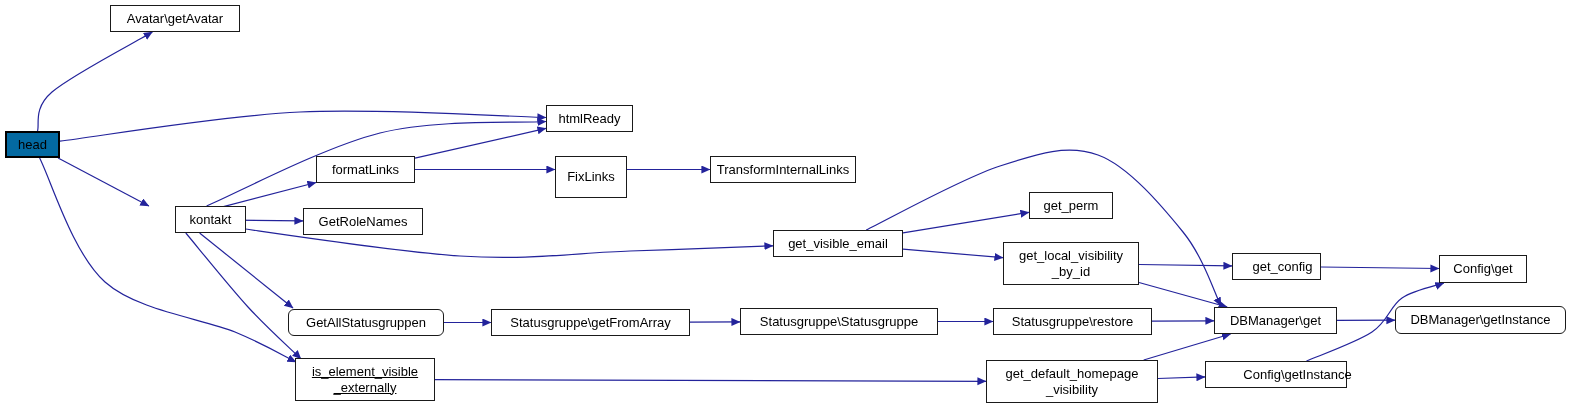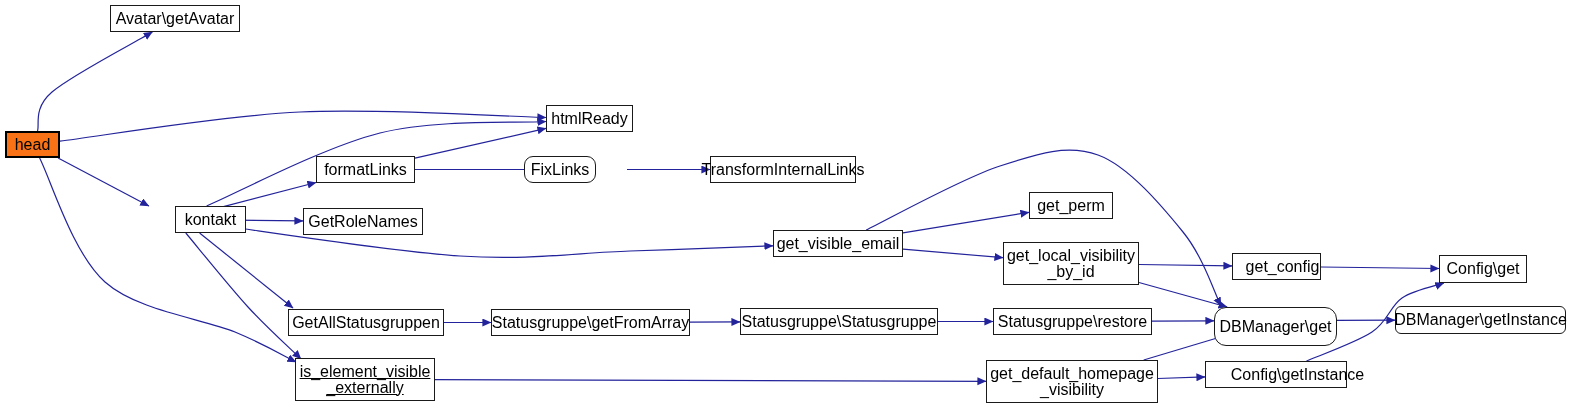--- a/index.html
+++ b/index.html
@@ -21,32 +21,32 @@
     top: 0;
     width: 1576px;
     height: 408px;
   }
   .node {
     position: absolute;
     box-sizing: border-box;
     background: #ffffff;
     border: 1px solid #1a1a1a;
     color: #000000;
-    font-size: 16px;
+    font-size: 13px;
     line-height: 16px;
     display: flex;
     flex-direction: column;
     align-items: center;
     justify-content: center;
     text-align: center;
     white-space: nowrap;
     cursor: pointer;
   }
   .node.emphasized {
-    background: #f97316;
+    background: #0369a1;
     border: 2px solid #000000;
     cursor: default;
     align-items: center;
   }
   .node .line {
     display: block;
   }
 </style>
 </head>
 <body>
@@ -95,21 +95,21 @@
       </div>
       <div class="node" style="left: 110px; top: 5px; width: 130px; height: 27px;">
         <span class="line">Avatar\getAvatar</span>
       </div>
       <div class="node" style="left: 546px; top: 105px; width: 87px; height: 27px;">
         <span class="line">htmlReady</span>
       </div>
       <div class="node" style="left: 316px; top: 156px; width: 99px; height: 27px;">
         <span class="line">formatLinks</span>
       </div>
-      <div class="node" style="left: 524px; top: 156px; width: 72px; height: 27px; border-radius: 9px;">
+      <div class="node" style="left: 555px; top: 156px; width: 72px; height: 42px;">
         <span class="line">FixLinks</span>
       </div>
       <div class="node" style="left: 710px; top: 156px; width: 146px; height: 27px;">
         <span class="line">TransformInternalLinks</span>
       </div>
       <div class="node" style="left: 139px; top: 206px; width: 71px; height: 27px; margin-left: 36px;">
         <span class="line">kontakt</span>
       </div>
       <div class="node" style="left: 303px; top: 208px; width: 120px; height: 27px;">
         <span class="line">GetRoleNames</span>
@@ -123,30 +123,30 @@
       <div class="node" style="left: 1003px; top: 242px; width: 136px; height: 43px;">
         <span class="line">get_local_visibility</span>
         <span class="line">_by_id</span>
       </div>
       <div class="node" style="left: 1232px; top: 253px; width: 89px; height: 27px; padding-left: 12px;">
         <span class="line">get_config</span>
       </div>
       <div class="node" style="left: 1439px; top: 255px; width: 88px; height: 28px;">
         <span class="line">Config\get</span>
       </div>
-      <div class="node" style="left: 1214px; top: 307px; width: 123px; height: 39px; border-radius: 12px;">
+      <div class="node" style="left: 1214px; top: 307px; width: 123px; height: 27px;">
         <span class="line">DBManager\get</span>
       </div>
       <div class="node" style="left: 1395px; top: 306px; width: 171px; height: 28px; border-radius: 6px;">
         <span class="line">DBManager\getInstance</span>
       </div>
       <div class="node" style="left: 1205px; top: 361px; width: 142px; height: 27px; padding-left: 43px;">
         <span class="line">Config\getInstance</span>
       </div>
-      <div class="node" style="left: 288px; top: 309px; width: 156px; height: 27px;">
+      <div class="node" style="left: 288px; top: 309px; width: 156px; height: 27px; border-radius: 6px;">
         <span class="line">GetAllStatusgruppen</span>
       </div>
       <div class="node" style="left: 491px; top: 309px; width: 199px; height: 27px;">
         <span class="line">Statusgruppe\getFromArray</span>
       </div>
       <div class="node" style="left: 740px; top: 308px; width: 198px; height: 27px;">
         <span class="line">Statusgruppe\Statusgruppe</span>
       </div>
       <div class="node" style="left: 993px; top: 308px; width: 159px; height: 27px;">
         <span class="line">Statusgruppe\restore</span>

